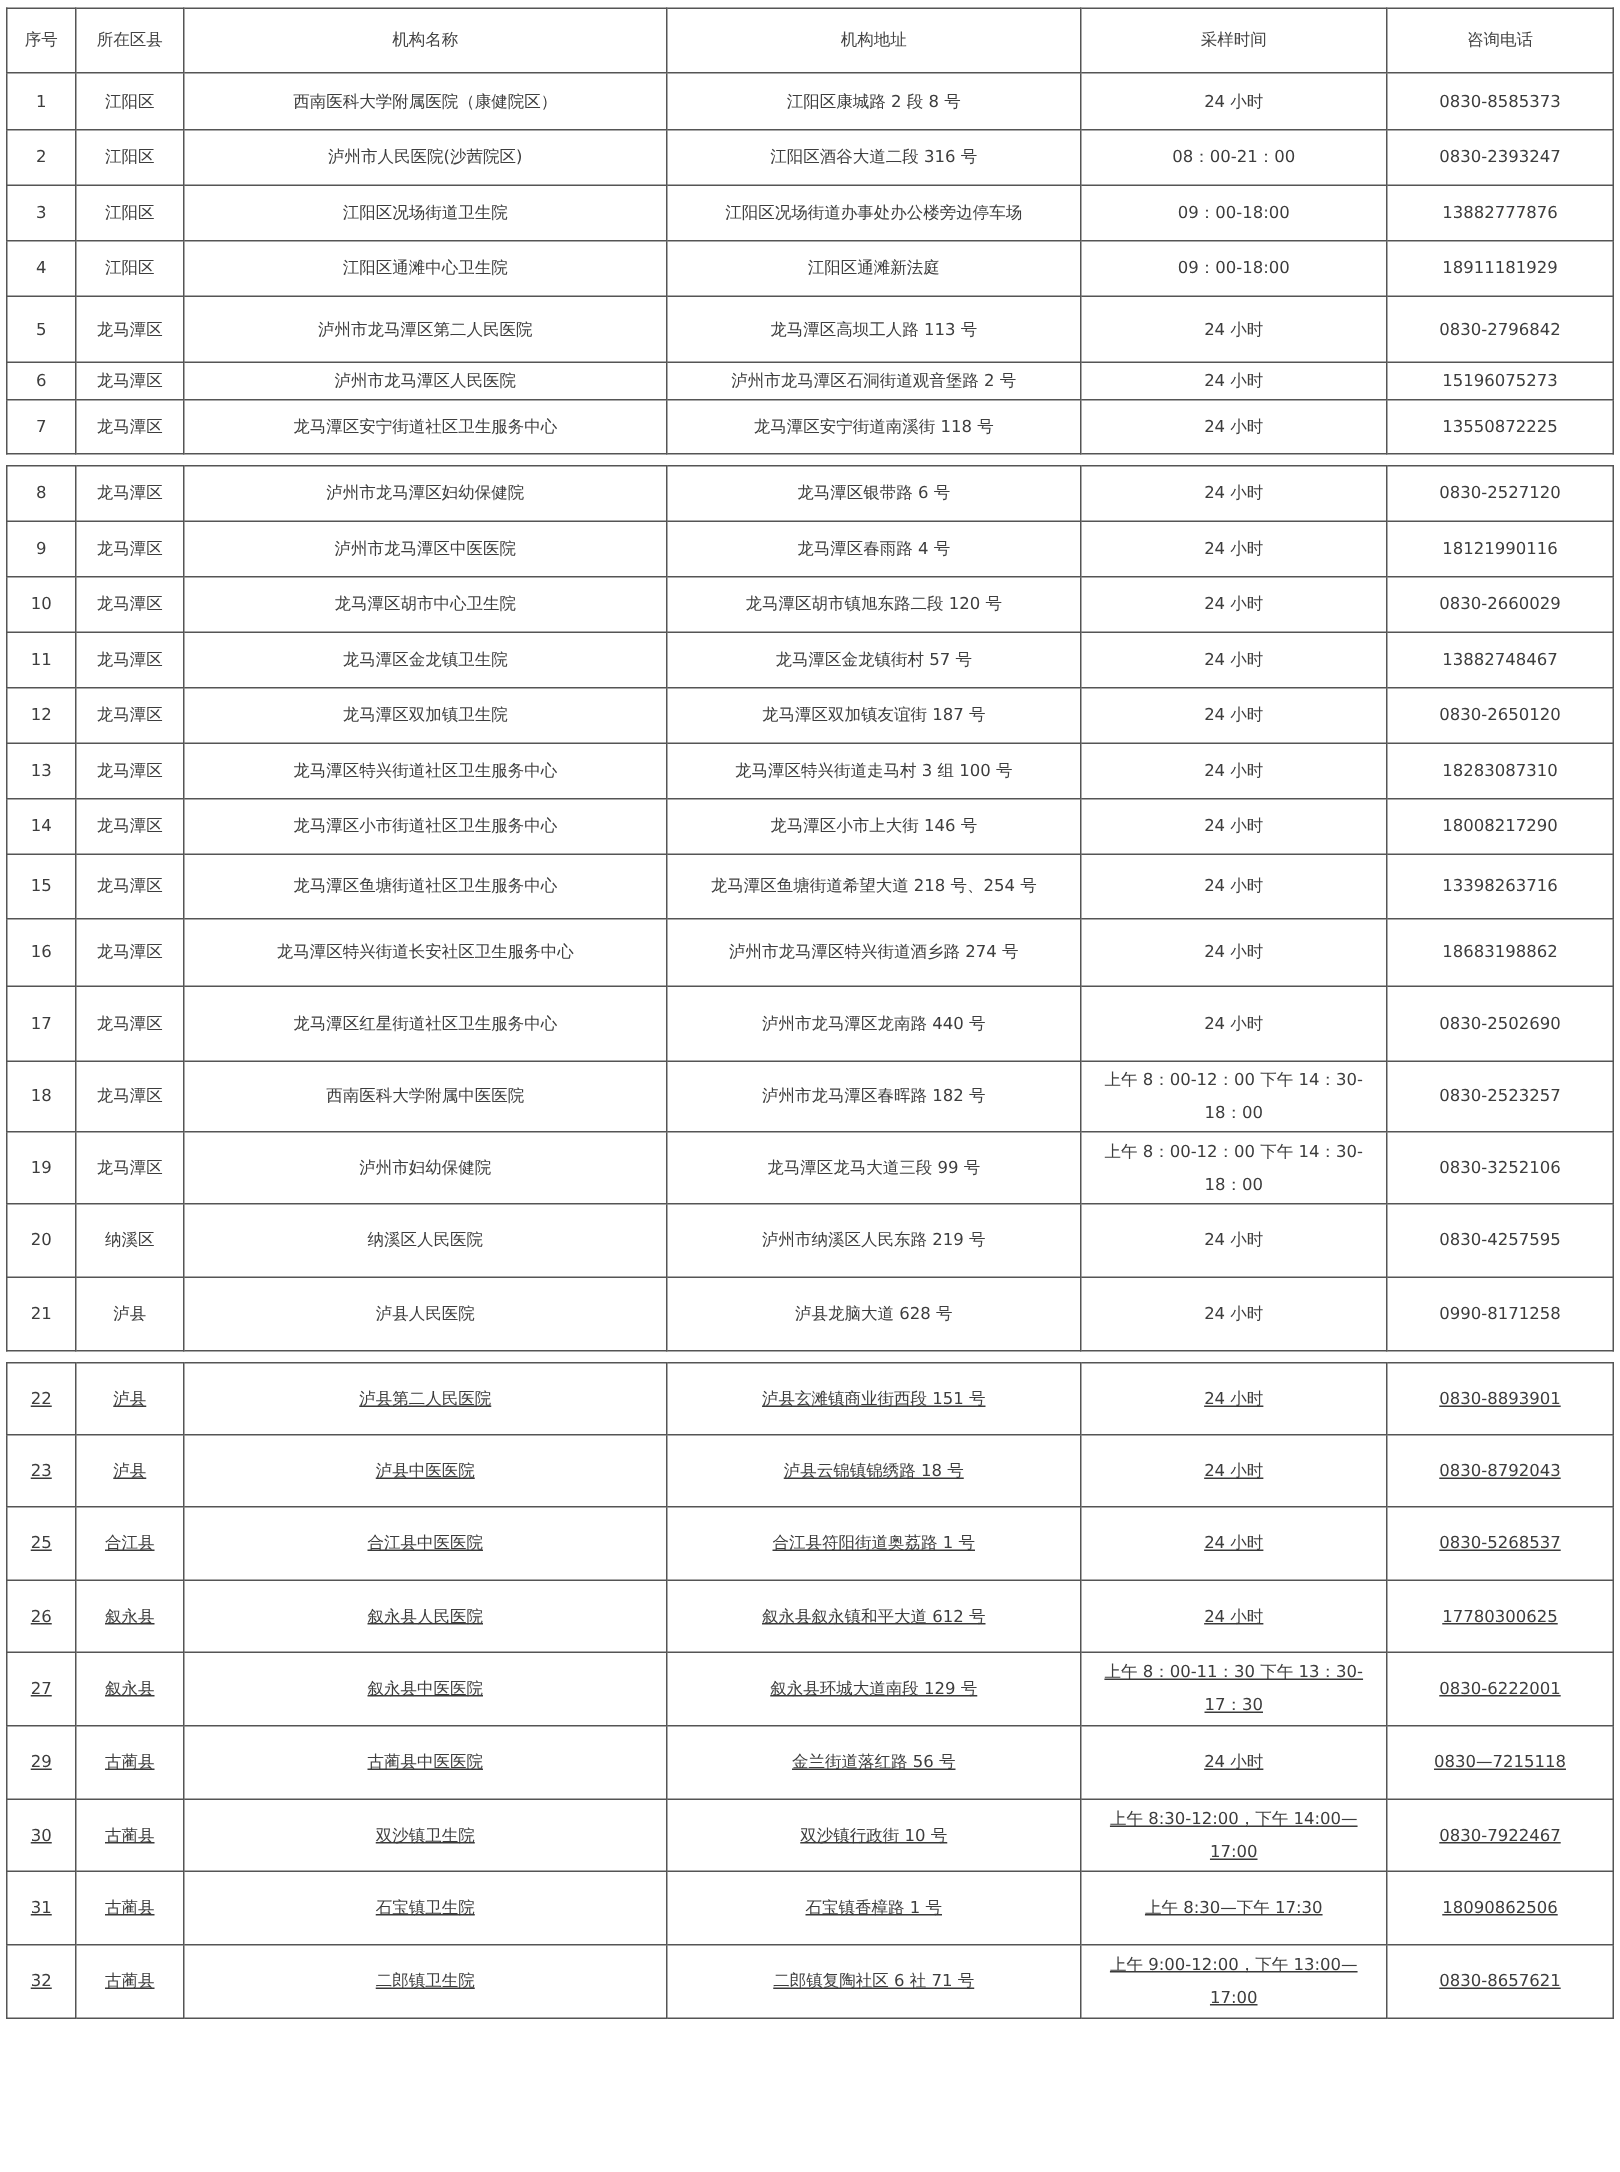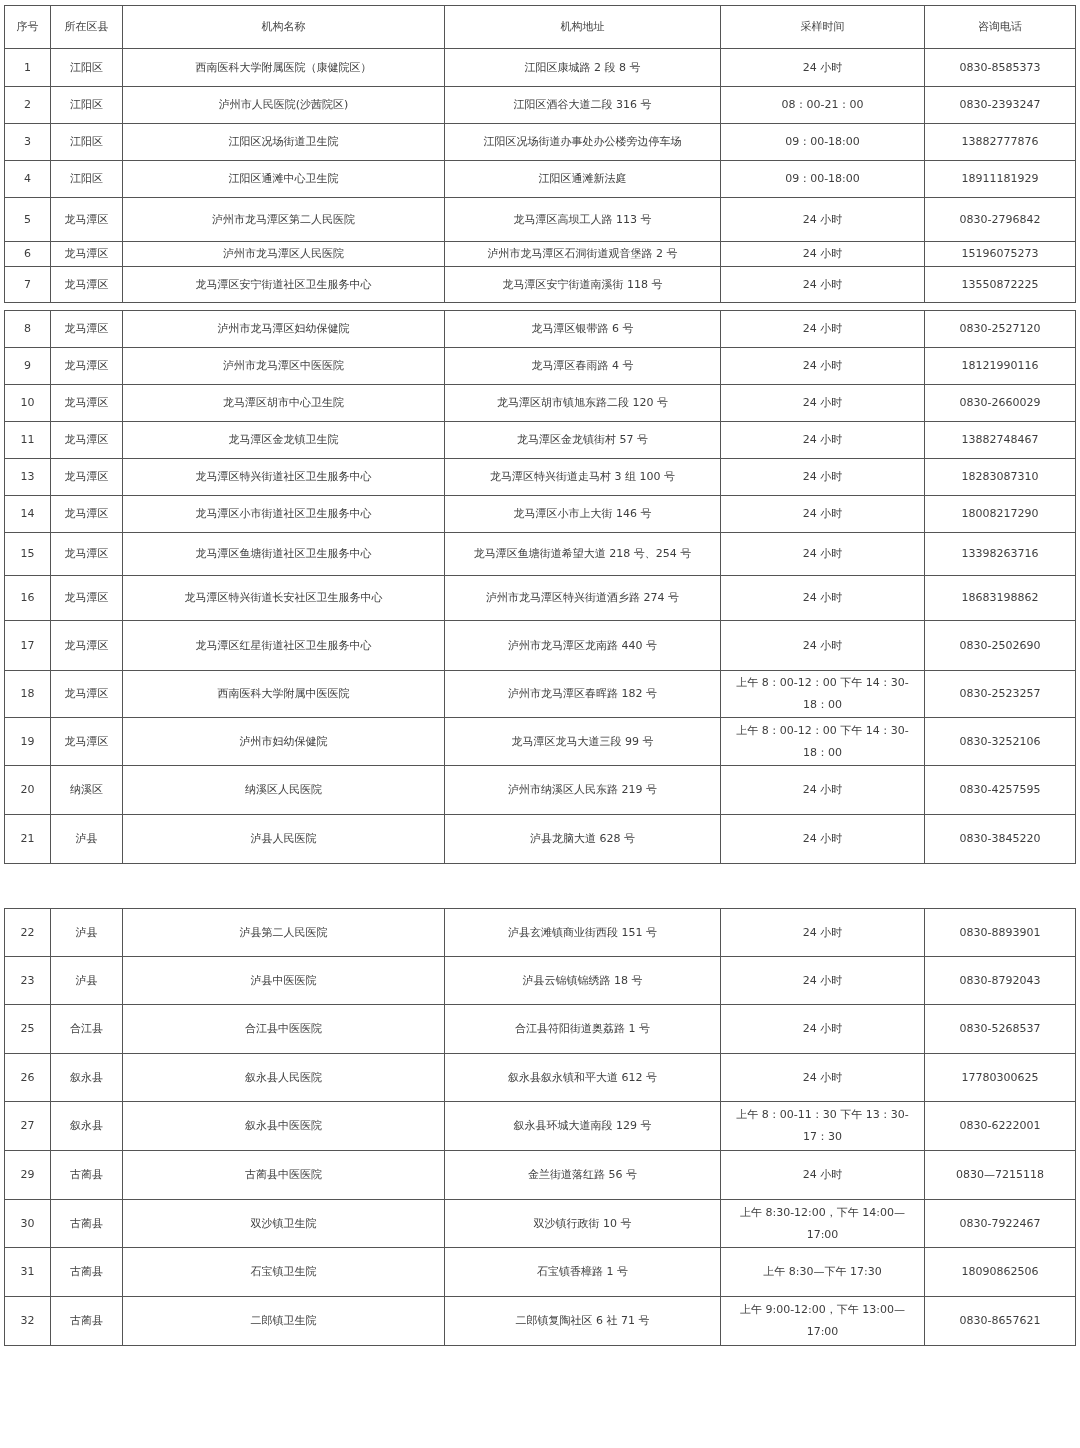--- a/index.html
+++ b/index.html
@@ -4,21 +4,21 @@
 <style>
   html, body { margin: 0; padding: 0; background: #ffffff; }
   body { width: 1080px; height: 1448px; position: relative; overflow: hidden;
          font-family: "DejaVu Sans", "Liberation Sans", sans-serif; color: #3a3a3a; }
   .tbl { position: absolute; left: 4px; width: 1071px; border-collapse: collapse; table-layout: fixed; }
   .tbl td { border: 1.5px solid #555; text-align: center; vertical-align: middle;
             font-size: 11px; line-height: 22px; padding: 0 4px; color: #3d3d3d; overflow: hidden; }
   .tbl td.hdr { font-size: 11px; color: #444; }
   col.c0 { width: 46px; } col.c1 { width: 72px; } col.c2 { width: 322px; }
   col.c3 { width: 276px; } col.c4 { width: 204px; } col.c5 { width: 151px; }
-  #t1 { top: 5px; } #t2 { top: 310px; } #t3 { top: 908px; }
+  #t1 { top: 5px; } #t2 { top: 310px; } #t3 { top: 908px; text-decoration: underline; }
 </style>
 </head>
 <body>
 
 <table class="tbl" id="t1">
   <colgroup>
       <col class="c0">
       <col class="c1">
       <col class="c2">
       <col class="c3">
@@ -129,20 +129,28 @@
       </tr>
       <tr style="height: 37px;">
         <td>11</td>
         <td>龙马潭区</td>
         <td>龙马潭区金龙镇卫生院</td>
         <td>龙马潭区金龙镇街村 57 号</td>
         <td>24 小时</td>
         <td>13882748467</td>
       </tr>
       <tr style="height: 37px;">
+        <td>12</td>
+        <td>龙马潭区</td>
+        <td>龙马潭区双加镇卫生院</td>
+        <td>龙马潭区双加镇友谊街 187 号</td>
+        <td>24 小时</td>
+        <td>0830-2650120</td>
+      </tr>
+      <tr style="height: 37px;">
         <td>13</td>
         <td>龙马潭区</td>
         <td>龙马潭区特兴街道社区卫生服务中心</td>
         <td>龙马潭区特兴街道走马村 3 组 100 号</td>
         <td>24 小时</td>
         <td>18283087310</td>
       </tr>
       <tr style="height: 37px;">
         <td>14</td>
         <td>龙马潭区</td>
@@ -198,21 +206,21 @@
         <td>泸州市纳溪区人民东路 219 号</td>
         <td>24 小时</td>
         <td>0830-4257595</td>
       </tr>
       <tr style="height: 49px;">
         <td>21</td>
         <td>泸县</td>
         <td>泸县人民医院</td>
         <td>泸县龙脑大道 628 号</td>
         <td>24 小时</td>
-        <td>0830-3845220</td>
+        <td>0990-8171258</td>
       </tr>
     </tbody>
 </table>
 
 <table class="tbl" id="t3">
   <colgroup>
       <col class="c0">
       <col class="c1">
       <col class="c2">
       <col class="c3">

